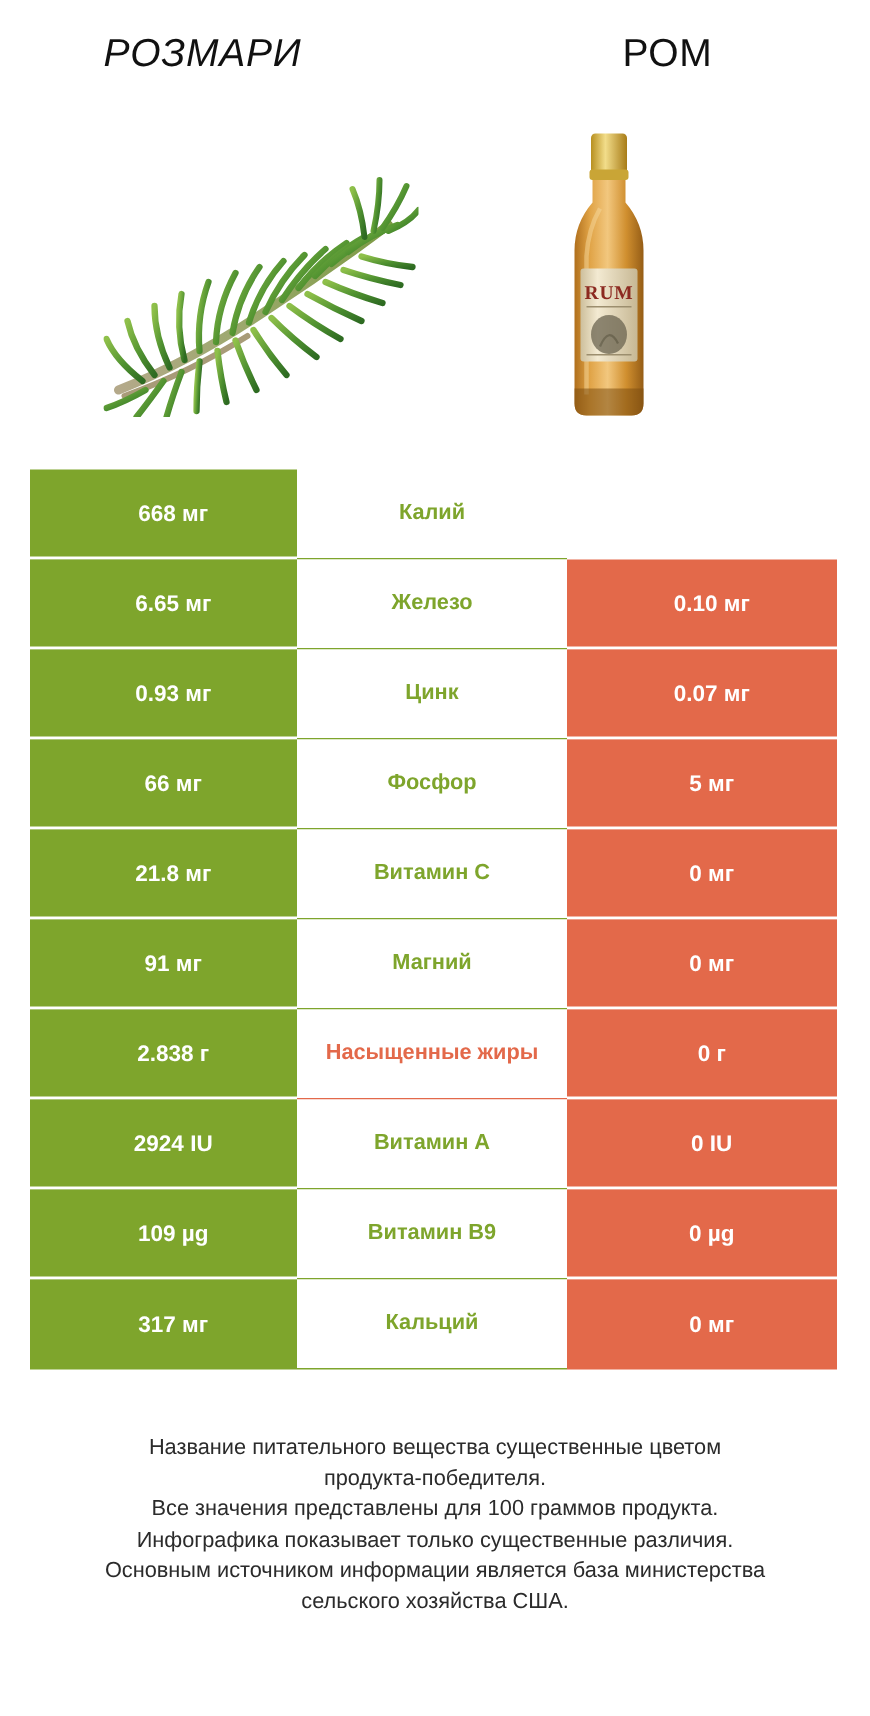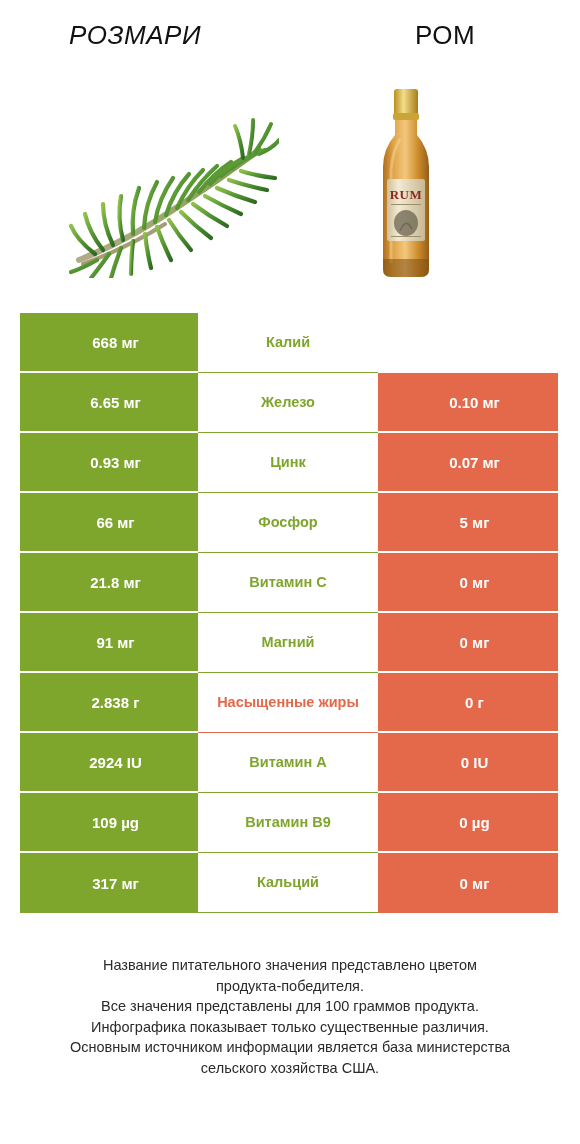--- a/index.html
+++ b/index.html
@@ -326,19 +326,19 @@
     <div class="cell cell-left">317 мг</div>
     <div class="cell cell-mid">
         <span class="label-green">Кальций</span>
       </div>
     <div class="cell cell-right">0 мг</div>
   </div>
 
 </div>
 
 <div class="footer">
-  <p>Название питательного значения представлено цветом</p>
+  <p>Название питательного вещества существенные цветом</p>
   <p>продукта-победителя.</p>
   <p>Все значения представлены для 100 граммов продукта.</p>
   <p>Инфографика показывает только существенные различия.</p>
   <p>Основным источником информации является база министерства</p>
   <p>сельского хозяйства США.</p>
 </div>
 
 </body></html>

